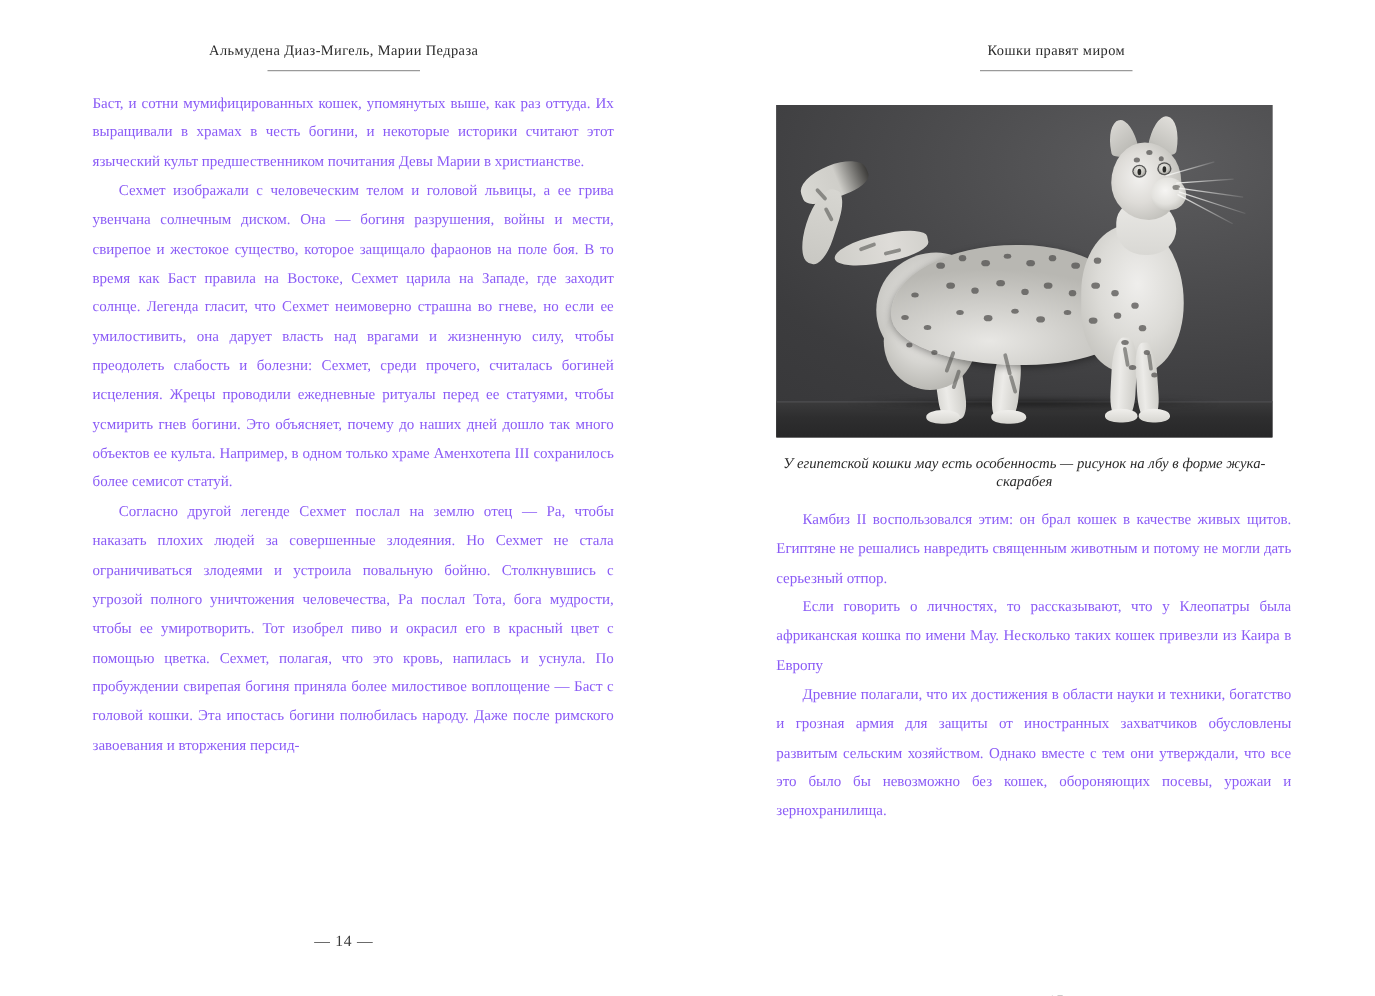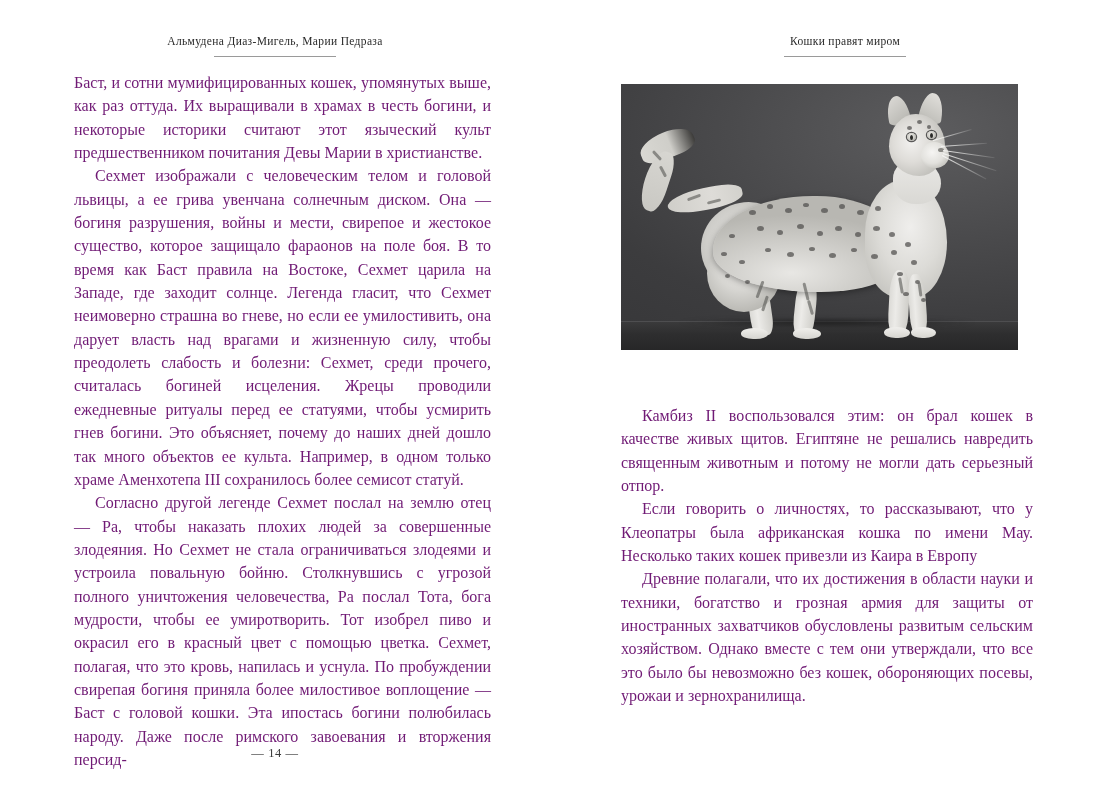--- a/index.html
+++ b/index.html
@@ -51,26 +51,26 @@
     display: block;
     width: 122px;
     height: 1px;
     margin: 8px auto 0 auto;
     background: #9a9a9a;
   }
 
   
   .col {
     position: absolute;
-    font-size: 16px;
+    font-size: 12px;
     line-height: 23.35px;
     text-align: justify;
     text-justify: inter-word;
     hyphens: manual;
-    color: #701a75;
+    color: #8b5cf6;
   }
   .col-left {
     left: 74px;
     top: 71px;
     width: 417px;
   }
   .col-right-lower {
     left: 621px;
     top: 404px;
     width: 412px;
@@ -449,20 +449,21 @@
       <div class="stripe" style="left:182px;top:222px;width:15px;height:3px;transform:rotate(74deg);"></div>
       <div class="stripe" style="left:272px;top:200px;width:16px;height:3px;transform:rotate(80deg);"></div>
       <div class="stripe" style="left:292px;top:204px;width:14px;height:3px;transform:rotate(82deg);"></div>
       <div class="stripe" style="left:66px;top:112px;width:14px;height:3px;transform:rotate(-20deg);"></div>
       <div class="stripe" style="left:86px;top:116px;width:14px;height:3px;transform:rotate(-14deg);"></div>
       <div class="stripe" style="left:36px;top:86px;width:12px;height:3px;transform:rotate(62deg);"></div>
       <div class="stripe" style="left:30px;top:70px;width:12px;height:3px;transform:rotate(48deg);"></div>
     </div>
   </div>
 
+  <div class="caption">У египетской кошки мау есть особенность — рисунок на лбу в форме жука-скарабея</div>
 
   <div class="col col-right-lower">
     <p>Камбиз II воспользовался этим: он брал кошек в качестве живых щитов. Египтяне не решались навредить священным животным и потому не могли дать серьезный отпор.</p>
     <p>Если говорить о личностях, то рассказывают, что у Клеопатры была африканская кошка по имени Мау. Несколько таких кошек привезли из Каира в Европу</p>
     <p>Древние полагали, что их достижения в области науки и техники, богатство и грозная армия для защиты от иностранных захватчиков обусловлены развитым сельским хозяйством. Однако вместе с тем они утверждали, что все это было бы невозможно без кошек, обороняющих посевы, урожаи и зернохранилища.</p>
   </div>
 
   <div class="page page-right" style="pointer-events:none;background:transparent;margin-top:48px;">
     <div class="folio">— 15 —</div>
   </div>

